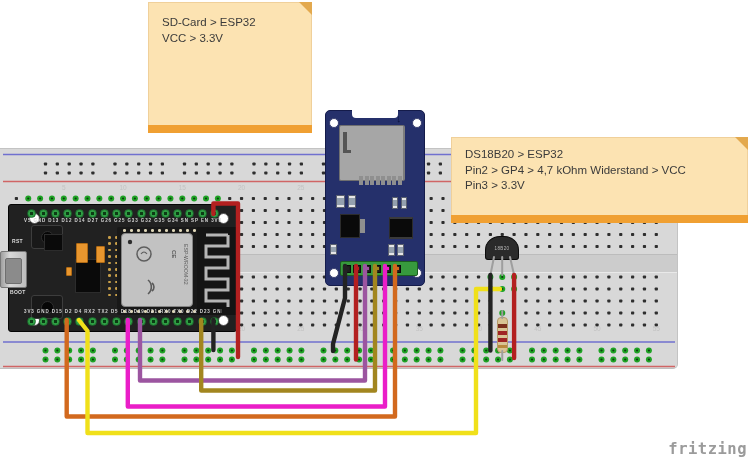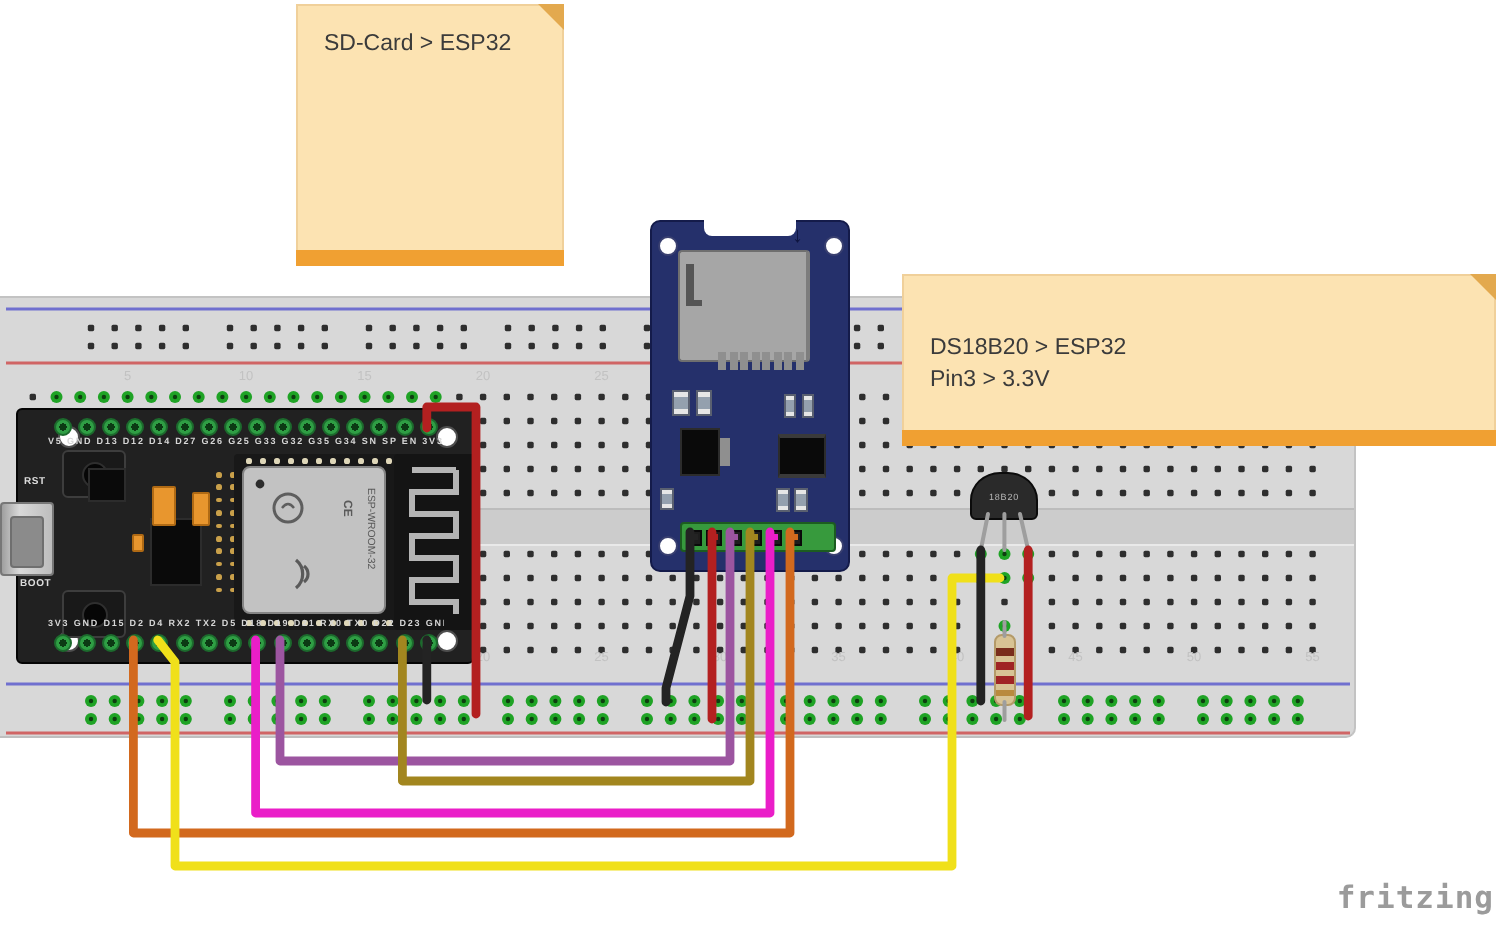--- a/index.html
+++ b/index.html
@@ -65,21 +65,21 @@
   .rband{position:absolute;left:0;width:100%;height:4px;}
 
   
   .note{position:absolute;background:#fce3b2;border:1px solid #f0d09a;box-sizing:border-box;
         font-size:11.5px;color:#3b3b3b;line-height:15.5px;}
   .note .fold{position:absolute;right:-1px;top:-1px;width:0;height:0;
               border-top:13px solid #e3a94e;border-left:13px solid transparent;}
   .note .bar{position:absolute;left:-1px;right:-1px;bottom:-1px;height:8px;background:#f0a032;}
   .note .txt{position:absolute;left:13px;right:6px;top:0;}
   .note-sd .txt{padding-top:12px;}
-  .note-ds .txt{padding-top:9px;margin-top:20px;}
+  .note-ds .txt{padding-top:9px;}
 
   .watermark{position:absolute;right:3px;top:440px;font-family:"DejaVu Sans Mono",monospace;
              font-size:15.5px;font-weight:600;color:#9b9b9b;letter-spacing:.5px;}
 </style>
 </head>
 <body>
 
 <div id="stage">
 
   <div class="breadboard">
@@ -1191,31 +1191,33 @@
       <polyline points="201.2,320 201.2,390.5 375,390.5 375,266" fill="none" stroke="#a2861f" stroke-width="4.4" stroke-linejoin="round" stroke-linecap="round"></polyline>
       <polyline points="127.8,320 127.8,406.5 385,406.5 385,266" fill="none" stroke="#ea1ec8" stroke-width="4.4" stroke-linejoin="round" stroke-linecap="round"></polyline>
       <polyline points="66.7,320 66.7,416.5 395,416.5 395,266" fill="none" stroke="#d2691e" stroke-width="4.4" stroke-linejoin="round" stroke-linecap="round"></polyline>
       <polyline points="78.9,320 87.5,331 87.5,433 476,433 476,289 500,289" fill="none" stroke="#f0e01a" stroke-width="4.4" stroke-linejoin="round" stroke-linecap="round"></polyline>
       <polyline points="345,266 345,298 333,344 333,351" fill="none" stroke="#232323" stroke-width="4.4" stroke-linejoin="round" stroke-linecap="round"></polyline>
       <polyline points="356,266 356,359.5" fill="none" stroke="#b32020" stroke-width="4.4" stroke-linejoin="round" stroke-linecap="round"></polyline>
       <polyline points="490.4,275 490.4,350.5" fill="none" stroke="#232323" stroke-width="4.4" stroke-linejoin="round" stroke-linecap="round"></polyline>
       <polyline points="514.1,275 514.1,358" fill="none" stroke="#b32020" stroke-width="4.4" stroke-linejoin="round" stroke-linecap="round"></polyline>
     </svg>
 
-  <div class="note note-sd" style="left:148px;top:2px;width:134px;height:131px;">
+  <div class="note note-sd" style="left:148px;top:2px;width:164px;height:131px;">
     <div class="fold"></div>
     <div class="txt">
       <div>SD-Card &gt; ESP32</div>
+      <div>VCC &gt; 3.3V</div>
     </div>
     <div class="bar"></div>
   </div>
 
   <div class="note note-ds" style="left:451px;top:137px;width:297px;height:86px;">
     <div class="fold"></div>
     <div class="txt">
       <div>DS18B20 &gt; ESP32</div>
+      <div>Pin2 &gt; GP4 &gt; 4,7 kOhm Widerstand &gt; VCC</div>
       <div>Pin3 &gt; 3.3V</div>
     </div>
     <div class="bar"></div>
   </div>
 
   <div class="watermark">fritzing</div>
 </div>
 
 </body></html>

